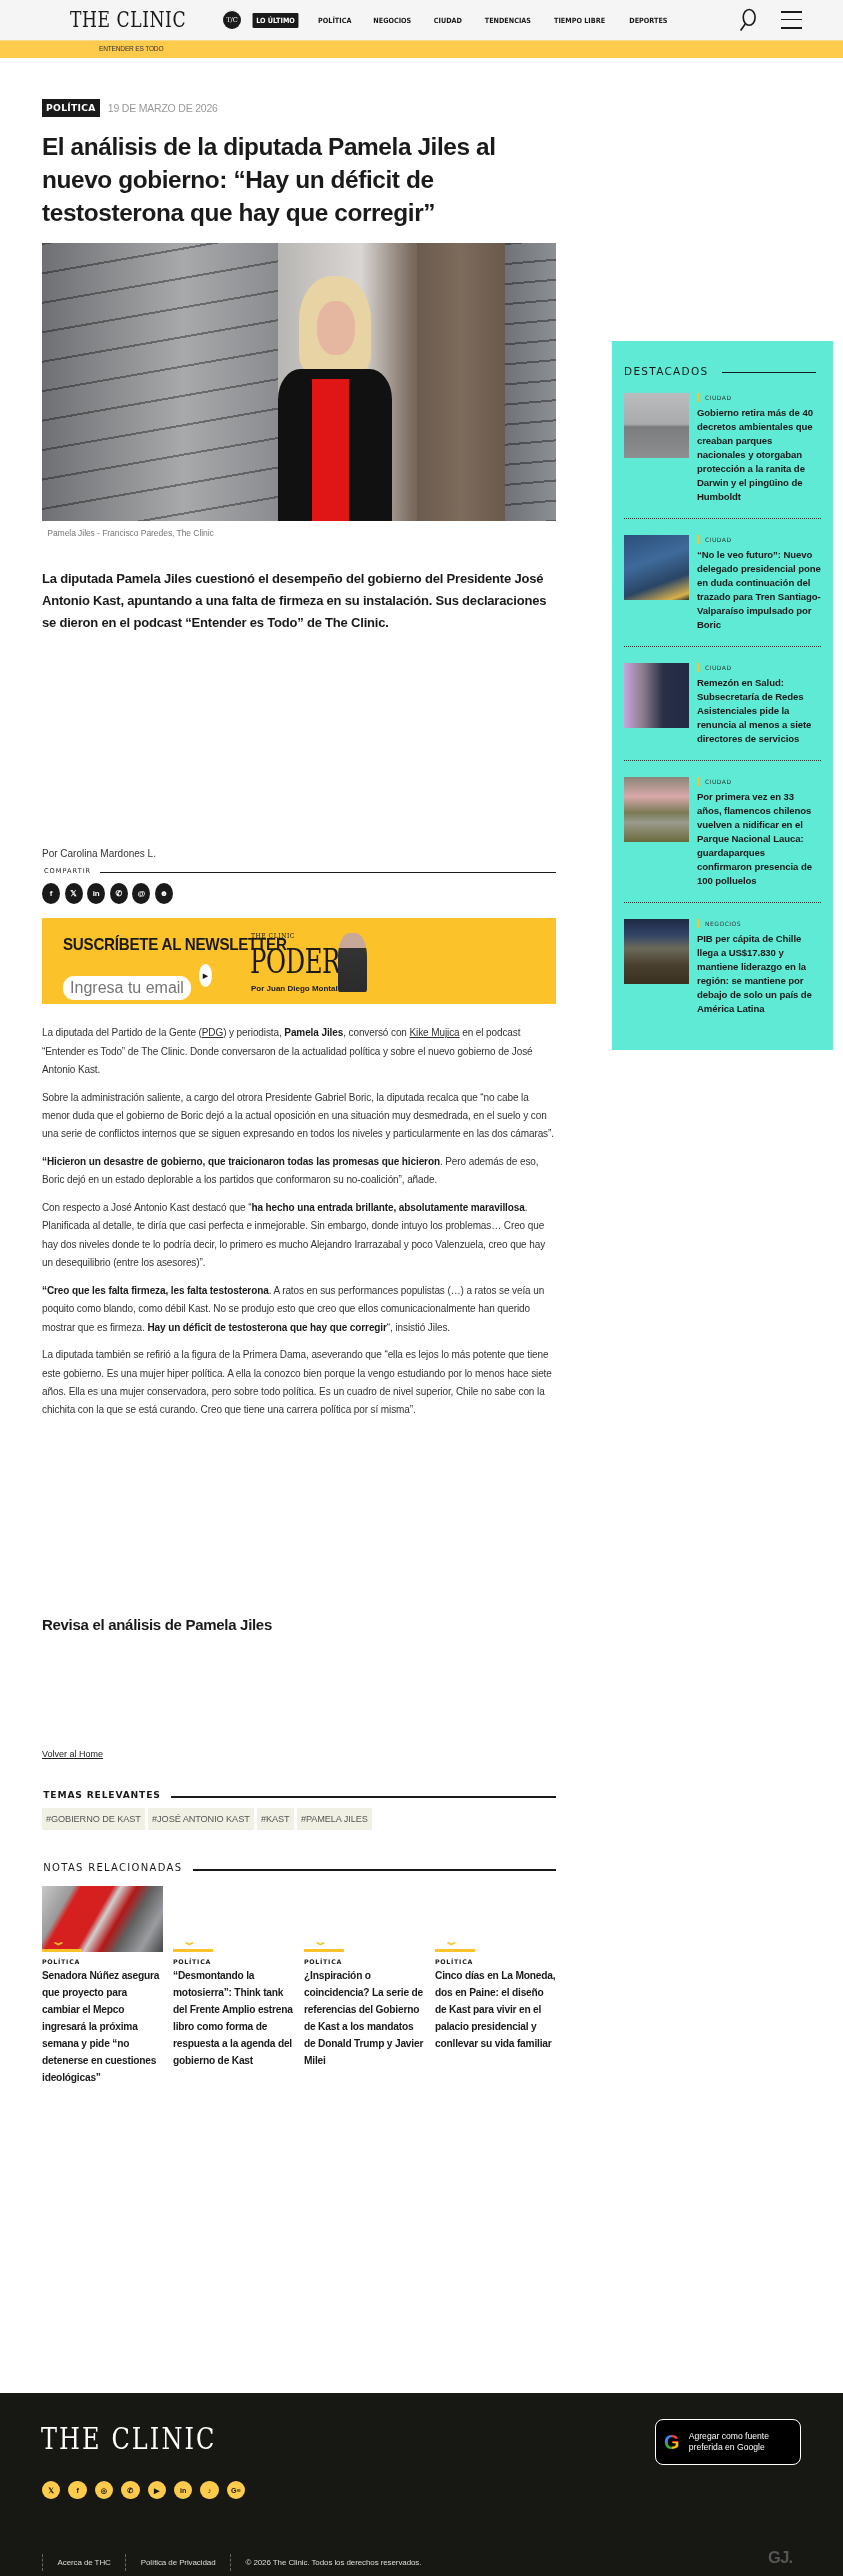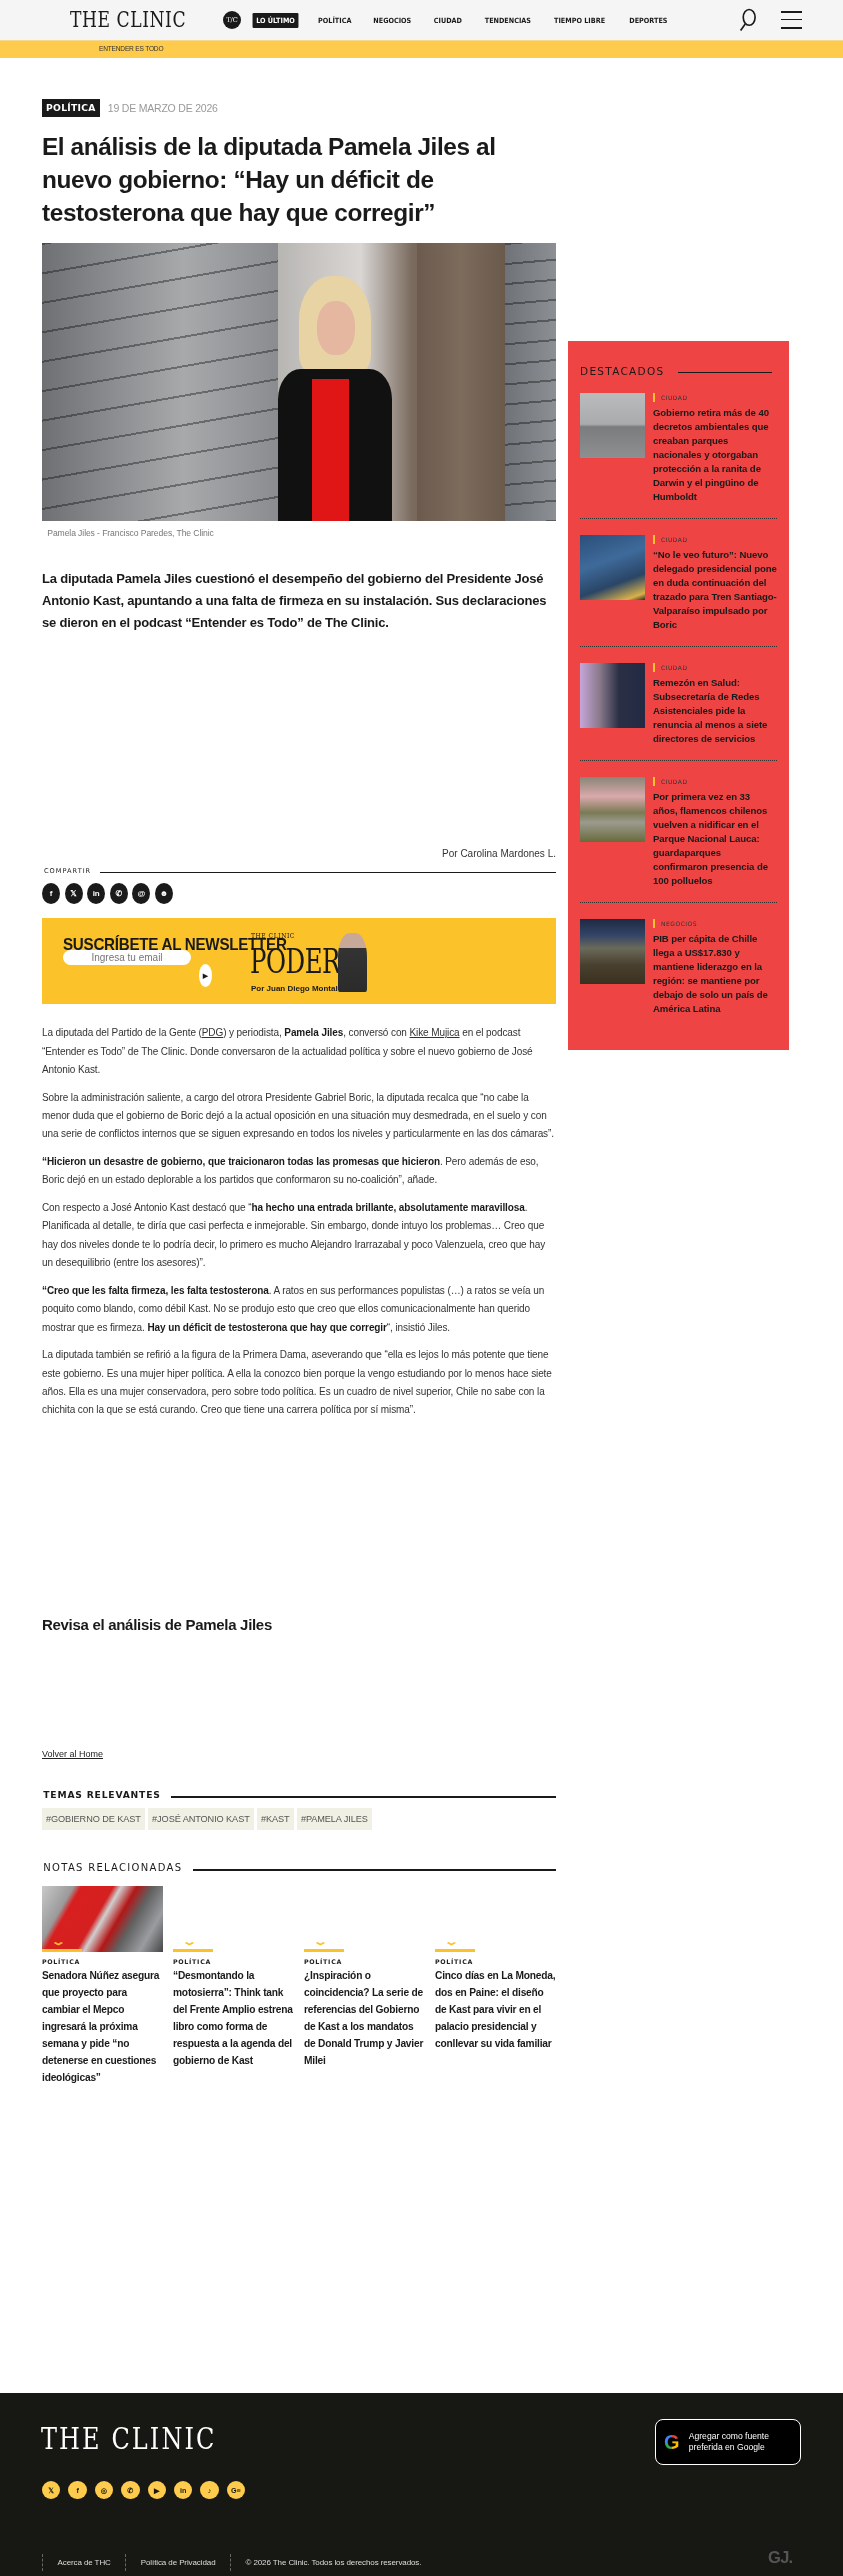--- a/index.html
+++ b/index.html
@@ -16,50 +16,50 @@
   .search-icon { position: absolute; left: 736px; top: 8px; width: 22.4px; height: 24px; }
   .menu-icon { position: absolute; left: 781px; top: 10.5px; width: 21px; height: 18.4px; display: flex; flex-direction: column; justify-content: space-between; }
   .menu-icon span { display: block; height: 2px; background: #1a1a1a; }
   .menu-icon span:nth-child(2) { height: 1.3px; }
   .yellowbar { height: 18px; background: #fecb4c; border-top: 1.3px solid #f5d98c; }
   .yellowbar span { display: inline-block; margin-left: 99px; margin-top: 4px; font-size: 6.6px; color: #333; letter-spacing: -0.2px; }
 
   
   .wrap { position: relative; width: 843px; }
   .main { position: absolute; left: 42px; top: 0; width: 514px; }
-  .aside { position: absolute; left: 568px; top: 283px; width: 221px; background: #ef4444; padding: 0 0 20px 0; }
+  .aside { position: absolute; left: 612px; top: 283px; width: 221px; background: #5eead4; padding: 0 0 20px 0; }
 
   .meta { display: flex; align-items: center; margin-top: 41px; }
   .cat-badge { background: #1a1a1a; color: #fff; font-family: "DejaVu Sans", sans-serif; font-weight: bold; font-size: 9.2px; padding: 3.3px 4px; letter-spacing: 0.3px; }
   .date { margin-left: 8px; color: #999; font-size: 10.5px; letter-spacing: -0.2px; }
   h1 { margin-top: 13px; font-size: 24.4px; line-height: 33px; font-weight: bold; letter-spacing: -0.4px; color: #1a1a1a; }
   .hero { margin-top: 14.5px; width: 514px; height: 278px; position: relative; overflow: hidden;
     background: linear-gradient(90deg, #5a5a5c 0%, #8c8e91 10%, #6b6d70 20%, #9a9c9e 30%, #77797c 40%, #b7b6b3 46%, #c5c2c0 52%, #d9d6d4 62%, #7a6b5e 72%, #5e5045 80%, #4a4440 86%, #7c7e80 90%, #525457 100%); }
   .hero .wall { position: absolute; left: 0; top: 0; width: 46%; height: 100%;
     background: repeating-linear-gradient(170deg, rgba(0,0,0,0.35) 0 2px, transparent 2px 29px), linear-gradient(90deg, #6e7073, #a7a9ab 60%, #8a8c8f); }
   .hero .door { position: absolute; left: 73%; top: 0; width: 17%; height: 100%; background: linear-gradient(90deg, #6b5b4e, #7d6b5c 50%, #6a5a4c); }
   .hero .wall2 { position: absolute; right: 0; top: 0; width: 10%; height: 100%; background: repeating-linear-gradient(175deg, rgba(0,0,0,0.35) 0 2px, transparent 2px 20px), linear-gradient(90deg,#6f7276,#8c8f93); }
   .hero .person { position: absolute; left: 46%; top: 12%; width: 22%; height: 88%; }
   .hero .hair { position: absolute; left: 18%; top: 0; width: 64%; height: 40%; background: #e8d3a4; border-radius: 45% 45% 20% 20%; }
   .hero .face { position: absolute; left: 34%; top: 10%; width: 34%; height: 22%; background: #e5b7a0; border-radius: 45%; }
   .hero .coat { position: absolute; left: 0; top: 38%; width: 100%; height: 62%; background: #111; border-radius: 20% 20% 0 0; }
   .hero .shirt { position: absolute; left: 30%; top: 42%; width: 32%; height: 58%; background: #e01515; }
   .caption { margin-top: 6.6px; margin-left: 5.3px; font-size: 8.6px; color: #777; letter-spacing: -0.1px; }
   .lead { margin-top: 30px; font-size: 13px; line-height: 22px; font-weight: bold; color: #1a1a1a; letter-spacing: -0.2px; }
 
-  .byline { margin-top: 214px; text-align: right; font-size: 10px; color: #333; }
+  .byline { margin-top: 214px; text-align: left; font-size: 10px; color: #333; }
   .share-row { display: flex; align-items: center; margin-top: 8px; }
   .share-label { font-family: "DejaVu Sans", sans-serif; font-size: 6.6px; letter-spacing: 1px; color: #222; padding-left: 2px; }
   .share-line { flex: 1; height: 1.3px; background: #1a1a1a; margin-left: 9.2px; margin-top: 4px; }
   .share-icons { display: flex; gap: 4.6px; margin-top: 8px; }
   .share-icons span { width: 18px; height: 21px; border-radius: 50%; background: #1a1a1a; color: #fff; display: flex; align-items: center; justify-content: center; font-size: 8px; font-weight: bold; }
 
   .newsletter { margin-top: 14.5px; height: 86px; background: #fcc22a; position: relative; }
   .nl-title { position: absolute; left: 21px; top: 16.5px; font-size: 16.5px; font-weight: bold; color: #1a1a1a; letter-spacing: -0.3px; transform: scaleX(0.92); transform-origin: left; }
-  .nl-input { position: absolute; left: 21px; top: 32px; width: 128px; height: 15px; border-radius: 11.2px; border: none; background: #fff; text-align: center; font-size: 10px; color: #444; font-family: "Liberation Sans", sans-serif; }
+  .nl-input { position: absolute; left: 21px; top: 58px; width: 128px; height: 24px; border-radius: 11.2px; border: none; background: #fff; text-align: center; font-size: 16px; color: #444; font-family: "Liberation Sans", sans-serif; }
   .nl-btn { position: absolute; left: 157px; top: 46px; width: 13px; height: 22.4px; border-radius: 50%; background: #fff; display: flex; align-items: center; justify-content: center; font-size: 7.2px; color: #1a1a1a; border: none; }
   .poder-small { position: absolute; left: 209px; top: 13px; font-family: "DejaVu Serif", serif; font-size: 8px; letter-spacing: 0.7px; transform: scaleX(0.75); transform-origin: left; }
   .poder-big { position: absolute; left: 208px; top: 22.4px; font-family: "DejaVu Serif", serif; font-size: 34px; letter-spacing: -0.7px; transform: scaleX(0.72); transform-origin: left; }
   .poder-by { position: absolute; left: 209px; top: 66px; font-size: 8px; font-weight: bold; }
   .poder-photo { position: absolute; left: 296px; top: 14.5px; width: 29px; height: 59px; background: linear-gradient(180deg, #c8a899 0%, #c8a899 25%, #333 26%, #2b2b2b 100%); border-radius: 40% 40% 6% 6%; }
 
   .body-text { margin-top: 20px; font-size: 10px; line-height: 18.4px; color: #333; letter-spacing: -0.1px; }
   .body-text p { margin-bottom: 9.2px; }
   .body-text b { color: #1a1a1a; }
   .body-text u { text-decoration: underline; }

